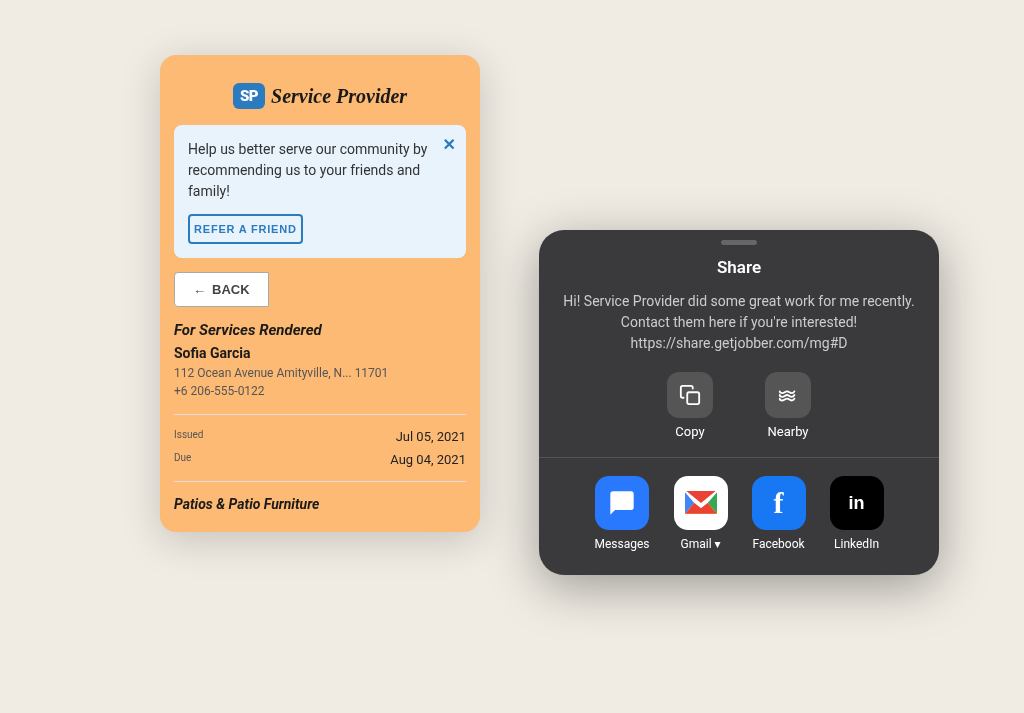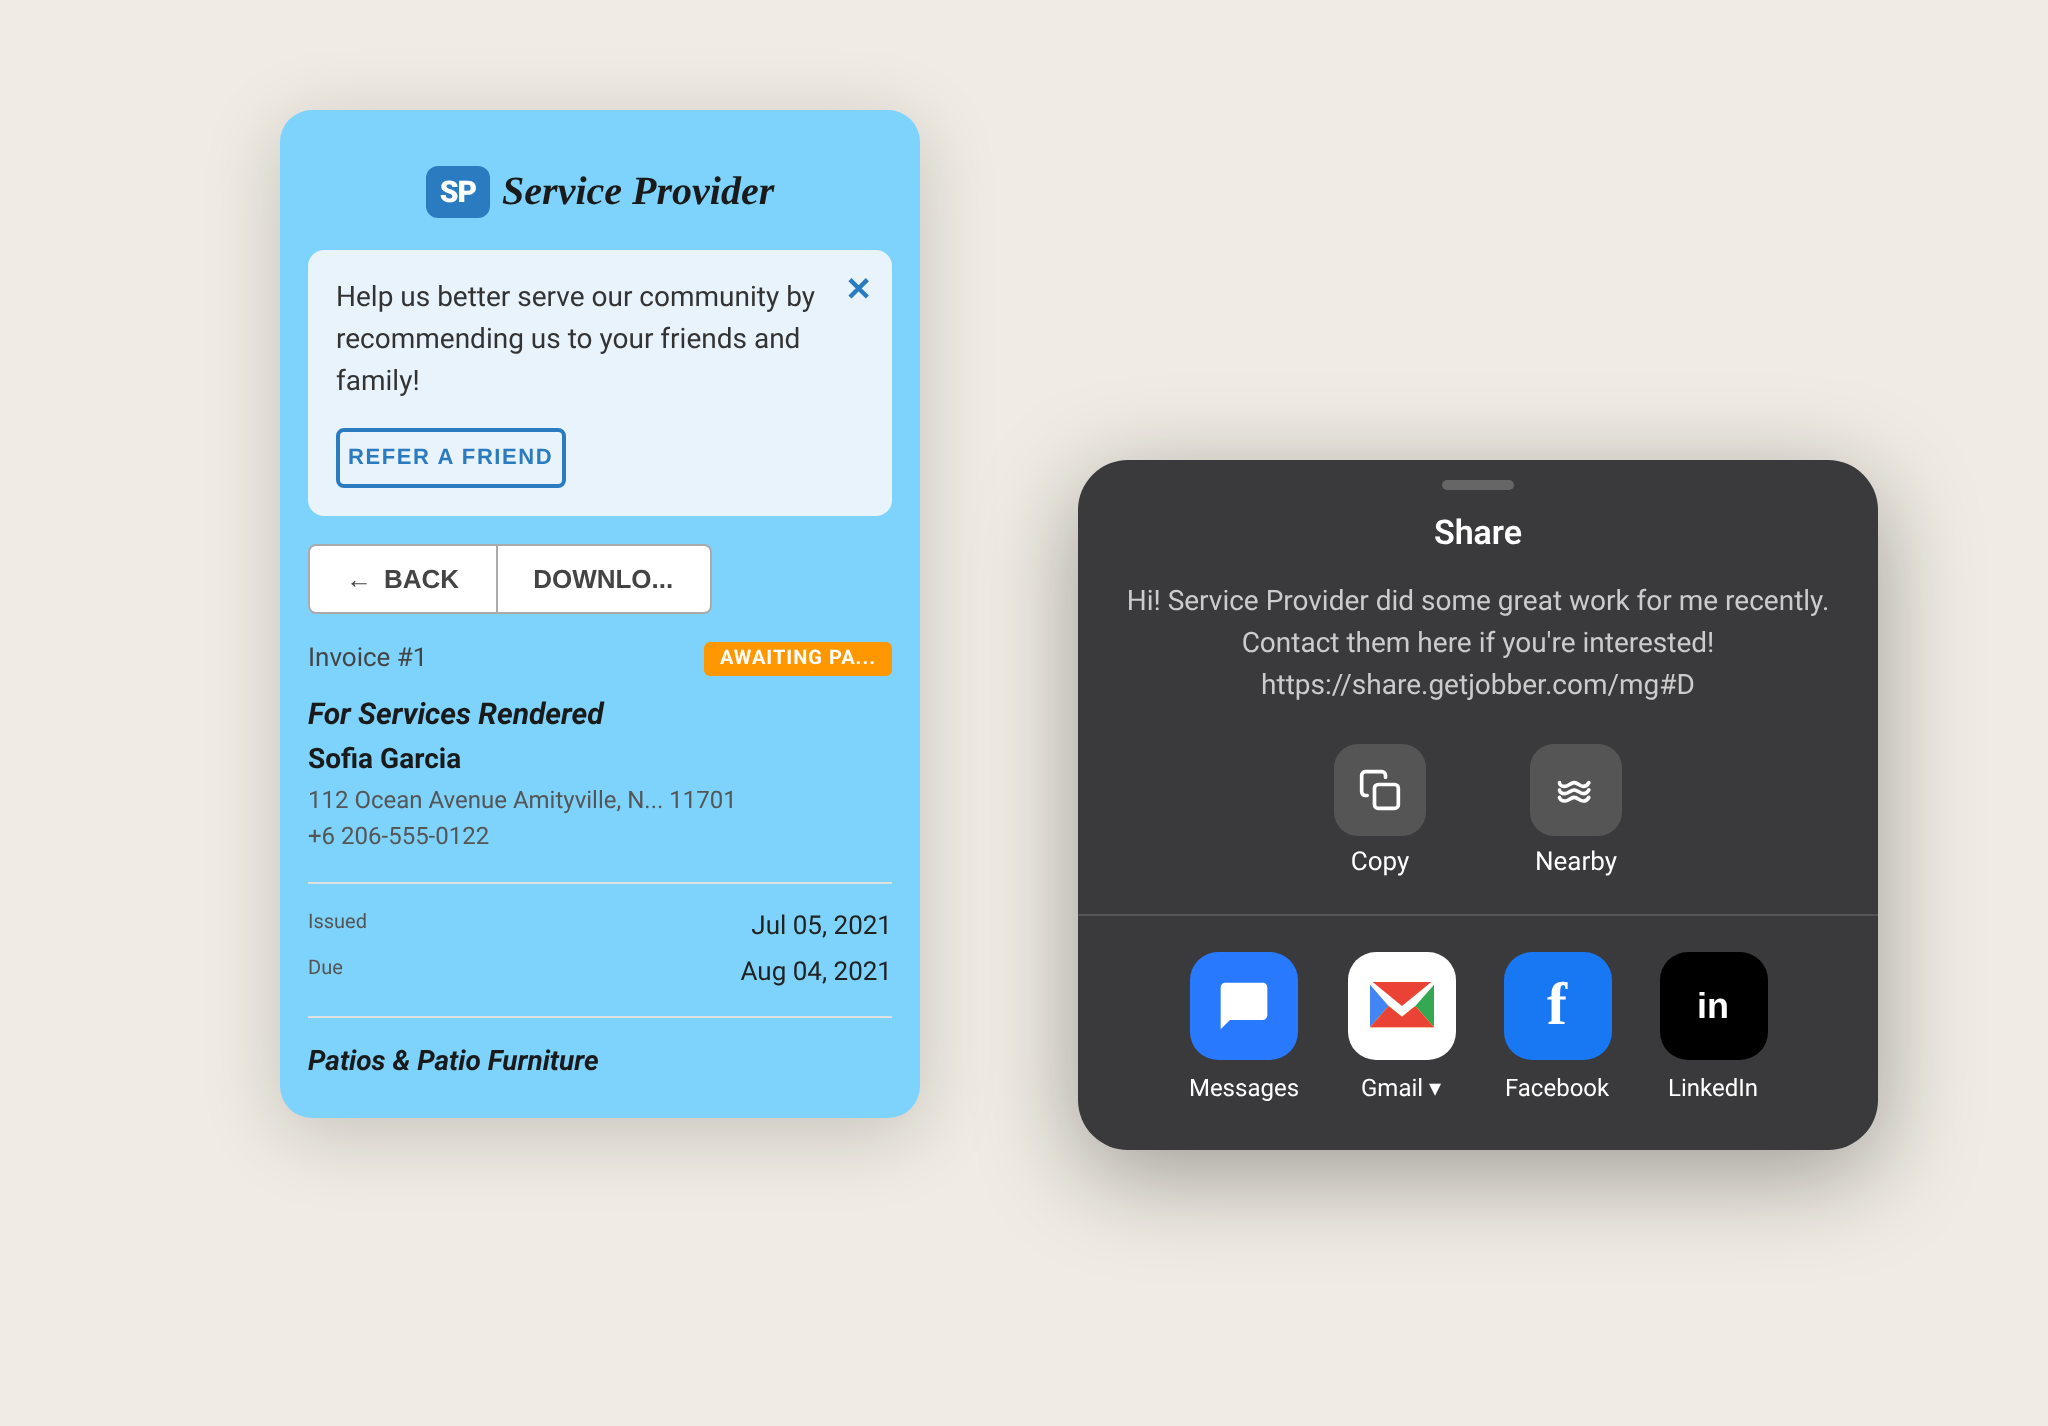--- a/index.html
+++ b/index.html
@@ -9,24 +9,24 @@
       height: 713px;
       background-color: #f0ece4;
       font-family: -apple-system, BlinkMacSystemFont, 'Segoe UI', Roboto, sans-serif;
       overflow: hidden;
       position: relative;
     }
 
     
     .phone-card {
       position: absolute;
-      left: 140px;
+      left: 160px;
       top: 55px;
       width: 320px;
-      background: #7dd3fc;
+      background: #fdba74;
       border-radius: 16px;
       box-shadow: 0 8px 40px rgba(0,0,0,0.18);
       overflow: hidden;
       padding-bottom: 20px;
     }
 
     .phone-header {
       display: flex;
       align-items: center;
       justify-content: center;
@@ -328,28 +328,23 @@
     <p class="refer-banner-text">Help us better serve our community by recommending us to your friends and family!</p>
     <button class="refer-btn">REFER A FRIEND</button>
   </div>
 
   <div class="action-row">
     <button class="back-btn">
       <span>←</span>
       
       BACK
     </button>
-    <button class="download-btn">DOWNLO...</button>
   </div>
 
   <div class="invoice-section">
-    <div class="invoice-header-row">
-      <span class="invoice-number">Invoice #1</span>
-      <span class="status-badge">AWAITING PA...</span>
-    </div>
     <div class="invoice-title">For Services Rendered</div>
     <div class="client-name">Sofia Garcia</div>
     <div class="client-address">
       <span>112 Ocean Avenue Amityville, N... 11701</span><br>
       <span>+6 206-555-0122</span>
     </div>
 
     <hr class="divider">
 
     <div class="date-row">

